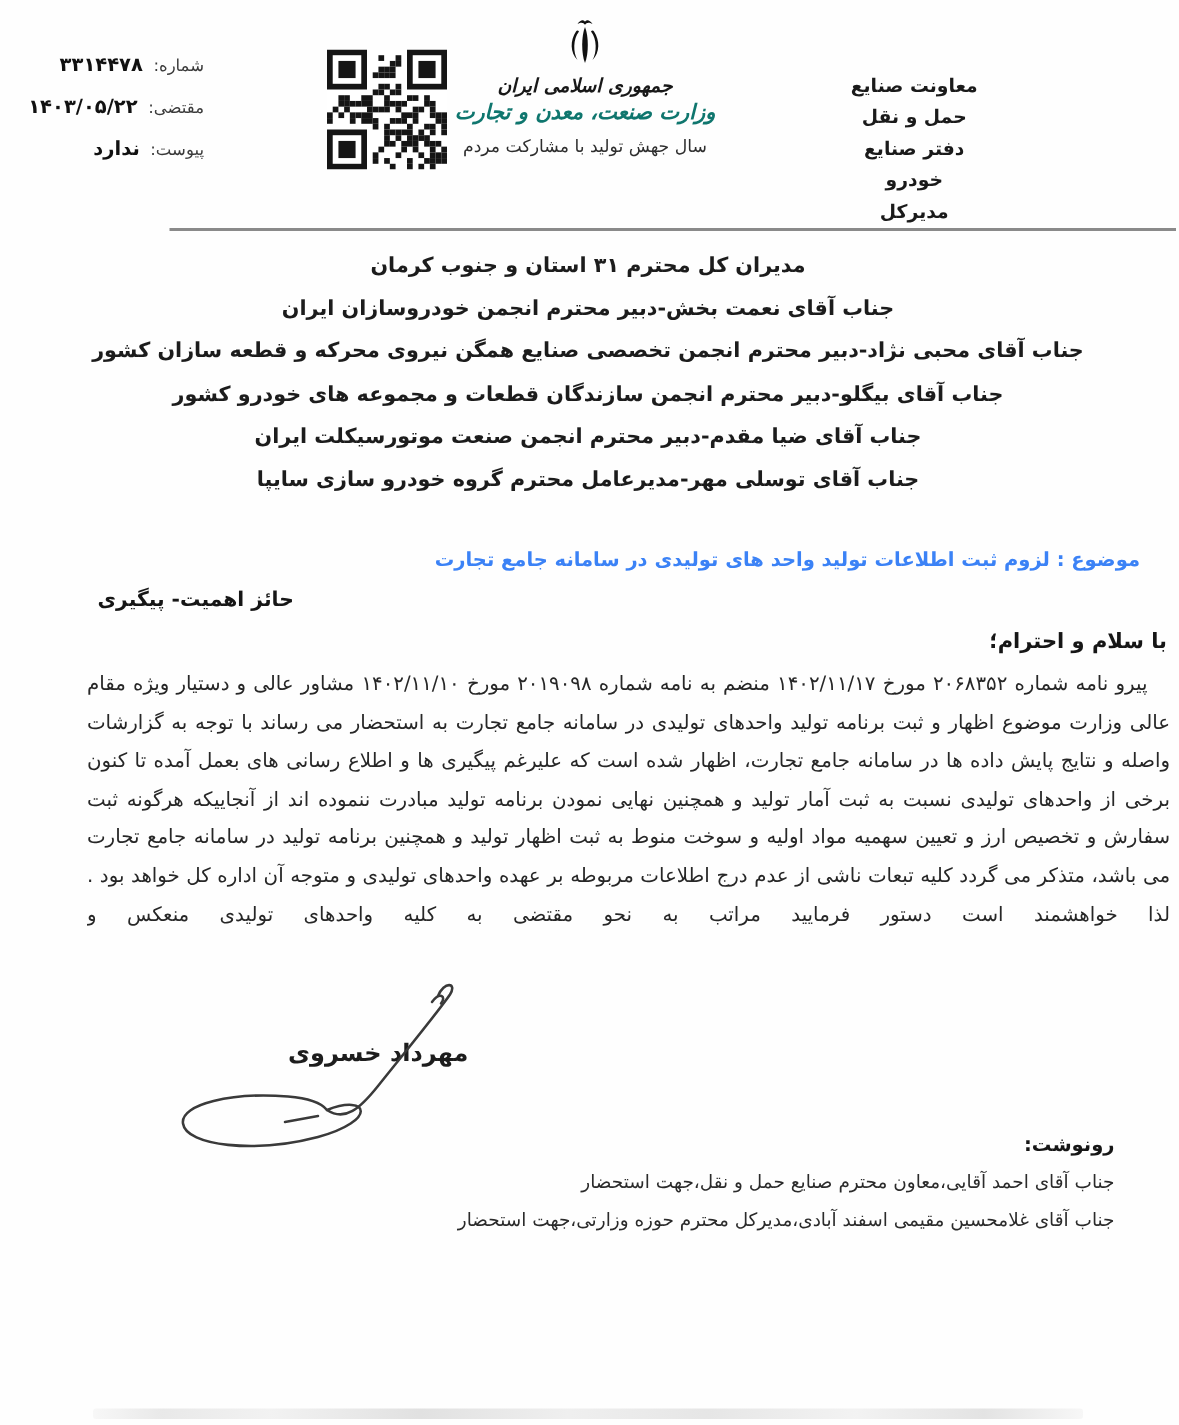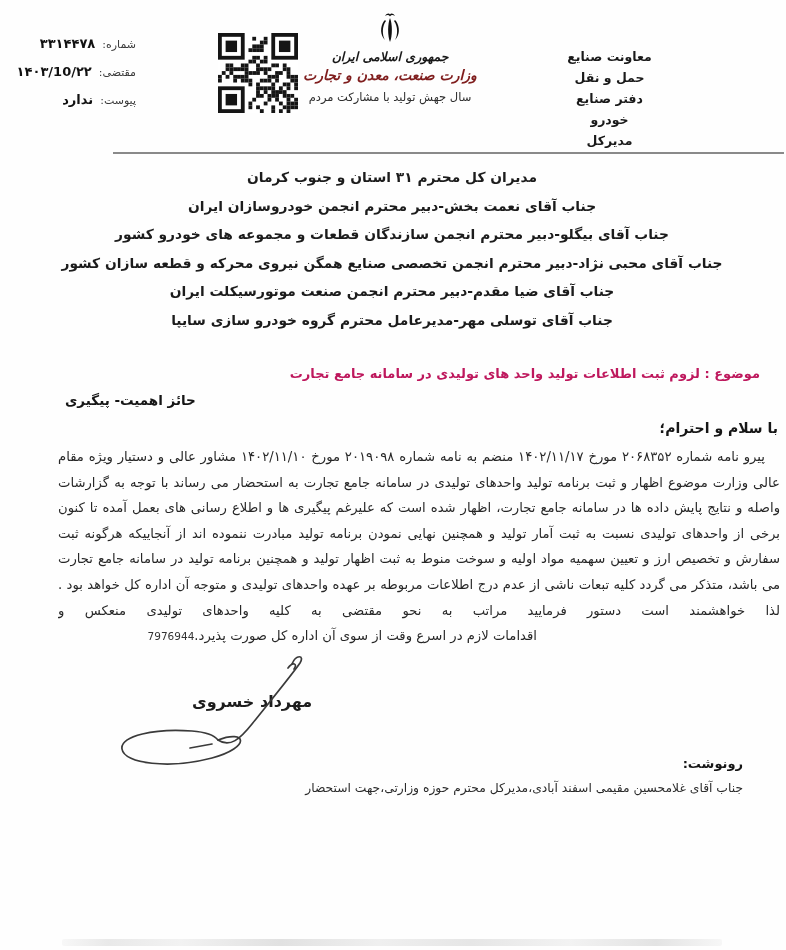--- a/index.html
+++ b/index.html
@@ -9,29 +9,29 @@
   }
   
   .meta-fields{position:absolute;top:36px;left:4px;width:132px;direction:rtl;}
   .field-row{display:flex;align-items:baseline;justify-content:flex-start;gap:7px;height:28px;}
   .field-label{font-size:11px;color:#3a3a3a;}
   .field-value{font-size:13px;font-weight:bold;color:#111;white-space:nowrap;}
   .qr{position:absolute;top:33px;left:218px;width:80px;height:80px;}
   .center-block{position:absolute;top:12px;left:295px;width:190px;text-align:center;}
   .emblem{width:30px;height:34px;display:block;margin:0 auto 2px auto;}
   .country-line{font-size:12.5px;font-weight:bold;font-style:italic;color:#181818;line-height:17px;}
-  .ministry-line{font-size:14px;font-weight:bold;font-style:italic;color:#7f1d1d;line-height:20px;}
+  .ministry-line{font-size:14px;font-weight:bold;font-style:italic;color:#0f766e;line-height:20px;}
   .slogan-line{font-size:11.5px;color:#2e2e2e;margin-top:5px;}
   .dept-block{position:absolute;top:46px;left:537px;width:124px;text-align:center;direction:rtl;}
   .dept-line{font-size:12.5px;font-weight:bold;color:#1a1a1a;line-height:21px;margin-left:21px;}
   .header-rule{position:absolute;top:152px;left:113px;width:671px;height:2px;background:#8a8a8a;}
   
   .recipients{position:absolute;top:163px;right:8px;width:772px;direction:rtl;text-align:center;}
   .recipient-line{font-size:13.8px;font-weight:bold;color:#1c1c1c;line-height:28.6px;white-space:nowrap;}
-  .subject-line{position:absolute;top:366px;right:26px;direction:rtl;font-size:13px;font-weight:bold;color:#be185d;white-space:nowrap;}
+  .subject-line{position:absolute;top:366px;right:26px;direction:rtl;font-size:13px;font-weight:bold;color:#3b82f6;white-space:nowrap;}
   .priority-note{position:absolute;top:392px;left:65px;direction:rtl;font-size:13.5px;font-weight:bold;color:#161616;white-space:nowrap;}
   .salutation{position:absolute;top:420px;right:8px;direction:rtl;font-size:14px;font-weight:bold;color:#161616;}
   
   .body-main{
     position:absolute;top:444px;left:58px;width:722px;margin:0;
     direction:rtl;text-align:justify;text-align-last:justify;
     font-size:13.2px;line-height:25.6px;color:#272727;
     text-indent:15px;max-height:182px;overflow:hidden;
   }
   .body-last{position:absolute;top:628px;right:249px;direction:rtl;font-size:13.2px;color:#272727;white-space:nowrap;}
@@ -54,21 +54,21 @@
 
 <div class="page">
 
   <div class="meta-fields">
     <div class="field-row">
       <span class="field-label">شماره:</span>
       <span class="field-value">۳۳۱۴۴۷۸</span>
     </div>
     <div class="field-row">
       <span class="field-label">مقتضی:</span>
-      <span class="field-value">۱۴۰۳/10/۲۲</span>
+      <span class="field-value">۱۴۰۳/۰۵/۲۲</span>
     </div>
     <div class="field-row">
       <span class="field-label">پیوست:</span>
       <span class="field-value">ندارد</span>
     </div>
   </div>
 
   <svg class="qr" viewBox="0 0 84 84" xmlns="http://www.w3.org/2000/svg">
     <rect x="0" y="0" width="84" height="84" fill="#ffffff"></rect>
     <g id="qr-cells" fill="#151515">
@@ -225,45 +225,43 @@
     <div class="dept-line">معاونت صنایع حمل و نقل</div>
     <div class="dept-line">دفتر صنایع خودرو</div>
     <div class="dept-line">مدیرکل</div>
   </div>
 
   <div class="header-rule"></div>
 
   <div class="recipients">
     <div class="recipient-line">مدیران کل محترم ۳۱ استان و جنوب کرمان</div>
     <div class="recipient-line">جناب آقای نعمت بخش-دبیر محترم انجمن خودروسازان ایران</div>
+    <div class="recipient-line">جناب آقای محبی نژاد-دبیر محترم انجمن تخصصی صنایع همگن نیروی محرکه و قطعه سازان کشور</div>
     <div class="recipient-line">جناب آقای بیگلو-دبیر محترم انجمن سازندگان قطعات و مجموعه های خودرو کشور</div>
-    <div class="recipient-line">جناب آقای محبی نژاد-دبیر محترم انجمن تخصصی صنایع همگن نیروی محرکه و قطعه سازان کشور</div>
     <div class="recipient-line">جناب آقای ضیا مقدم-دبیر محترم انجمن صنعت موتورسیکلت ایران</div>
     <div class="recipient-line">جناب آقای توسلی مهر-مدیرعامل محترم گروه خودرو سازی سایپا</div>
   </div>
 
   <div class="subject-line">موضوع : لزوم ثبت اطلاعات تولید واحد های تولیدی در سامانه جامع تجارت</div>
   <div class="priority-note">حائز اهمیت- پیگیری</div>
   <div class="salutation">با سلام و احترام؛</div>
 
   <p class="body-main">پیرو نامه شماره ۲۰۶۸۳۵۲ مورخ ۱۴۰۲/۱۱/۱۷ منضم به نامه شماره ۲۰۱۹۰۹۸ مورخ ۱۴۰۲/۱۱/۱۰ مشاور عالی و دستیار ویژه مقام عالی وزارت موضوع اظهار و ثبت برنامه تولید واحدهای تولیدی در سامانه جامع تجارت به استحضار می رساند با توجه به گزارشات واصله و نتایج پایش داده ها در سامانه جامع تجارت، اظهار شده است که علیرغم پیگیری ها و اطلاع رسانی های بعمل آمده تا کنون برخی از واحدهای تولیدی نسبت به ثبت آمار تولید و همچنین نهایی نمودن برنامه تولید مبادرت ننموده اند از آنجاییکه هرگونه ثبت سفارش و تخصیص ارز و تعیین سهمیه مواد اولیه و سوخت منوط به ثبت اظهار تولید و همچنین برنامه تولید در سامانه جامع تجارت می باشد، متذکر می گردد کلیه تبعات ناشی از عدم درج اطلاعات مربوطه بر عهده واحدهای تولیدی و متوجه آن اداره کل خواهد بود . لذا خواهشمند است دستور فرمایید مراتب به نحو مقتضی به کلیه واحدهای تولیدی منعکس و</p>
-  <div class="body-last">
-    <span>اقدامات لازم در اسرع وقت از سوی آن اداره کل صورت پذیرد.</span><span class="body-ref">7976944</span>
-  </div>
 
   <div class="signer-name">مهرداد خسروی</div>
   <svg class="sig-svg" viewBox="0 0 240 125" xmlns="http://www.w3.org/2000/svg">
     <g fill="none" stroke="#3a3a3a" stroke-width="1.7" stroke-linecap="round">
       <path d="M192,12 C196,2 205,3 200,11 C194,20 172,47 152,72 C140,87 130,96 118,88"></path>
       <path d="M188,16 C193,9 198,12 194,17"></path>
       <path d="M118,88 C146,77 152,95 112,106 C70,117 24,112 22,97 C20,84 55,76 92,79 C105,80 114,83 118,88"></path>
       <path d="M90,96 L112,92"></path>
     </g>
   </svg>
 
   <div class="cc-block">
     <div class="cc-title">رونوشت:</div>
+    <div class="cc-item">جناب آقای احمد آقایی،معاون محترم صنایع حمل و نقل،جهت استحضار</div>
     <div class="cc-item">جناب آقای غلامحسین مقیمی اسفند آبادی،مدیرکل محترم حوزه وزارتی،جهت استحضار</div>
   </div>
 
   <div class="scan-band"></div>
 
 </div>
 
 </body></html>

